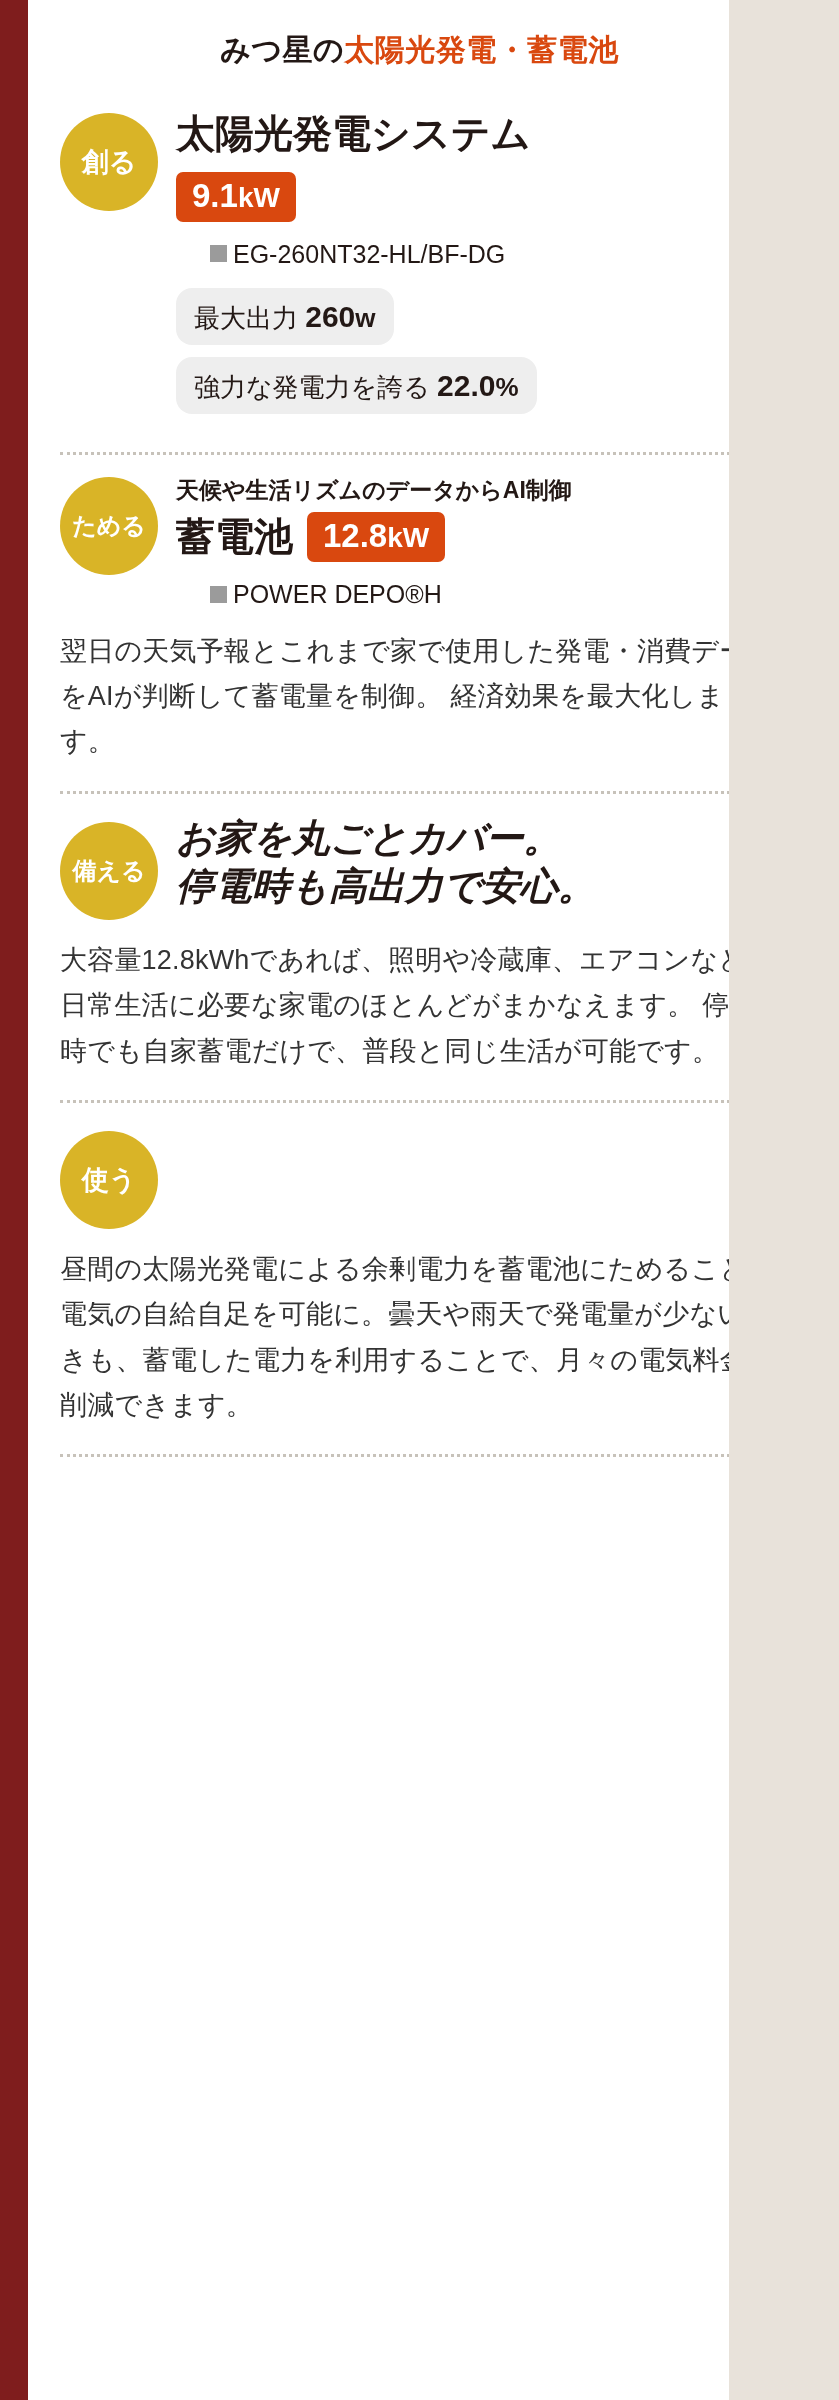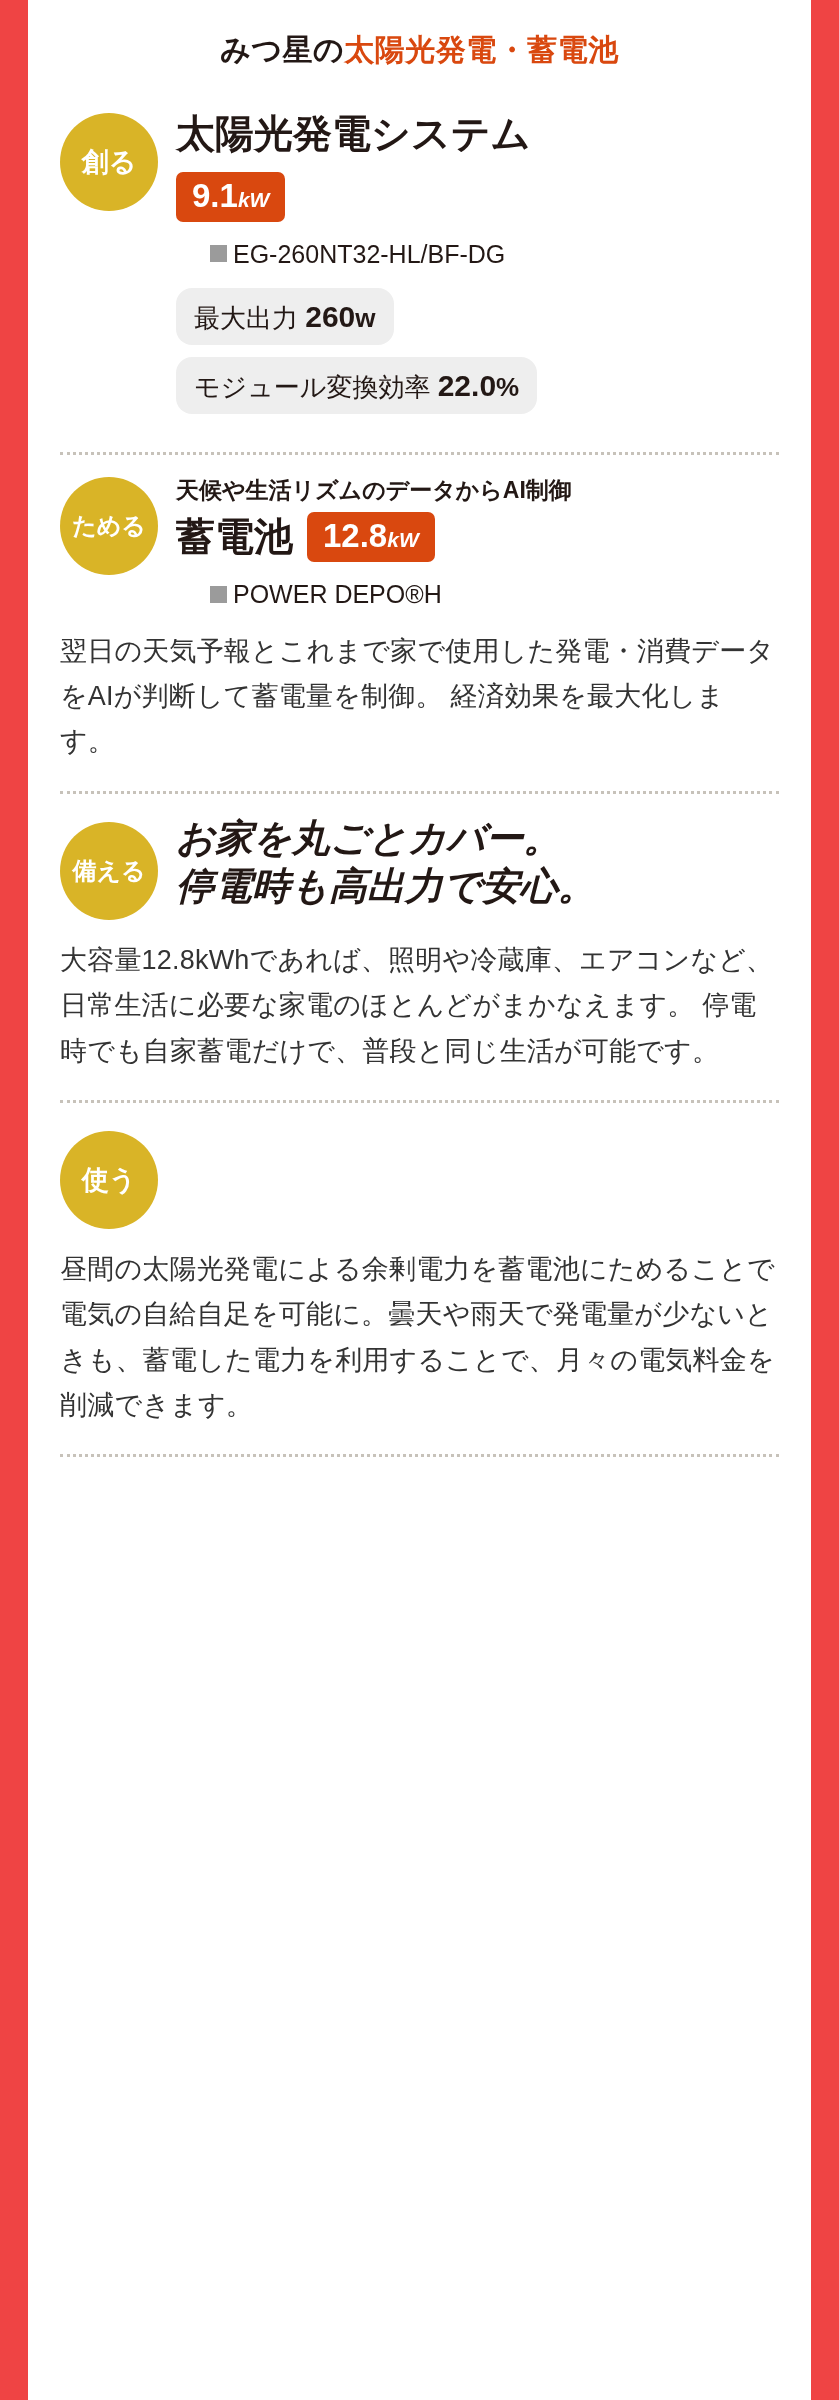--- a/index.html
+++ b/index.html
@@ -8,24 +8,24 @@
   }
   body {
     width: 839px;
     min-height: 2400px;
     background: #e8e2da;
     font-family: "Liberation Sans", sans-serif;
     -webkit-font-smoothing: antialiased;
   }
   .page {
     position: relative;
-    width: 839px;
+    width: 729px;
     min-height: 2400px;
     box-sizing: border-box;
-    background: #ef4444;
+    background: #7f1d1d;
     overflow: hidden;
   }
   .sheet {
     position: absolute;
     left: 28px;
     top: 0;
     width: 783px;
     min-height: 2400px;
     background: #ffffff;
     box-sizing: border-box;
@@ -107,23 +107,22 @@
     background: #d9480f;
     color: #ffffff;
     border-radius: 7px;
     padding: 5px 16px 7px 16px;
     font-size: 33px;
     font-weight: bold;
     line-height: 1.15;
     white-space: nowrap;
   }
   .chip .unit {
-    font-size: 21px;
-    font-weight: bold;
-    font-style: italic;
+    font-size: 28px;
+    font-weight: bold;
   }
   .chip-row {
     margin: 14px 0 0 0;
   }
   .model {
     font-size: 25px;
     color: #231815;
     margin: 16px 0 0 0;
     display: flex;
     align-items: center;
@@ -194,21 +193,21 @@
           <p class="bigname">太陽光発電システム</p>
           <div class="chip-row">
             <span class="chip"><span>9.1</span><span class="unit">kW</span></span>
           </div>
           <p class="model">
               <span class="sq"></span>
               <span>EG-260NT32-HL/BF-DG</span>
             </p>
           <div class="specs">
             <div><span class="spec"><span>最大出力 </span><b>260</b><span class="small-unit">w</span></span></div>
-            <div><span class="spec"><span>モジュール変換効率 </span><b>22.0</b><span class="small-unit">%</span></span></div>
+            <div><span class="spec"><span>強力な発電力を誇る </span><b>22.0</b><span class="small-unit">%</span></span></div>
           </div>
         </div>
       </div>
     </div>
 
     <hr class="divider">
 
     <div class="section">
       <div class="sec-head">
         <div class="badge small-label">ためる</div>

